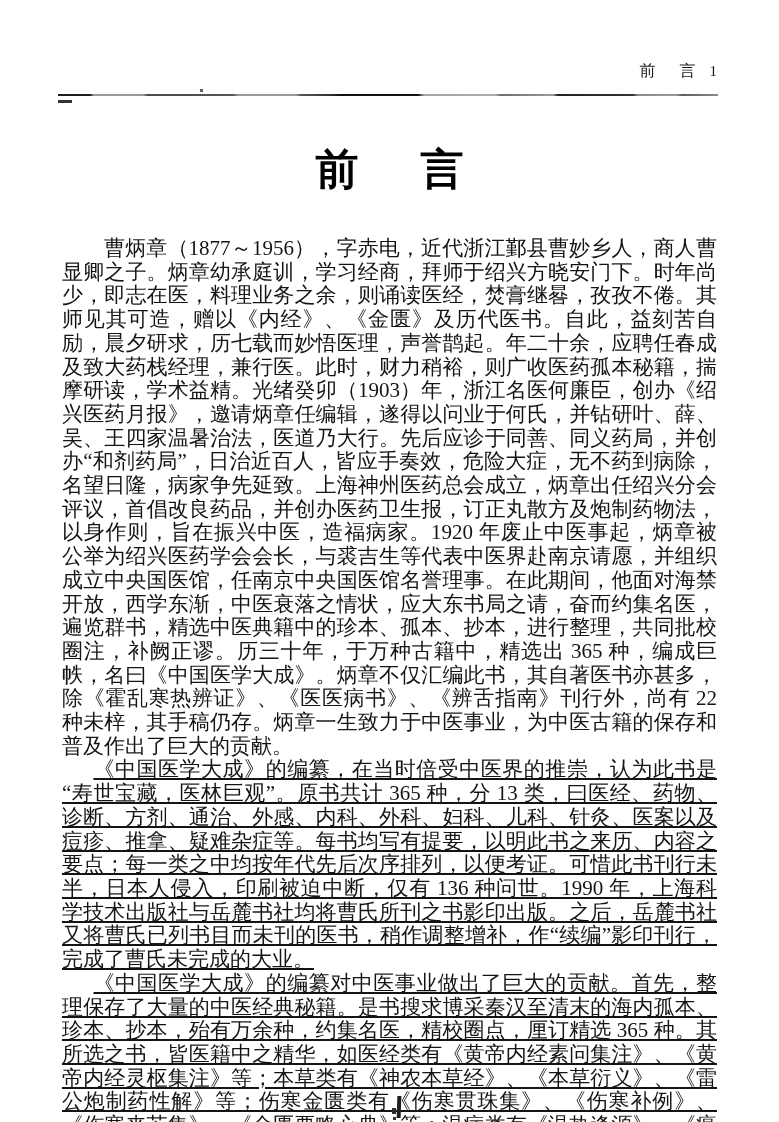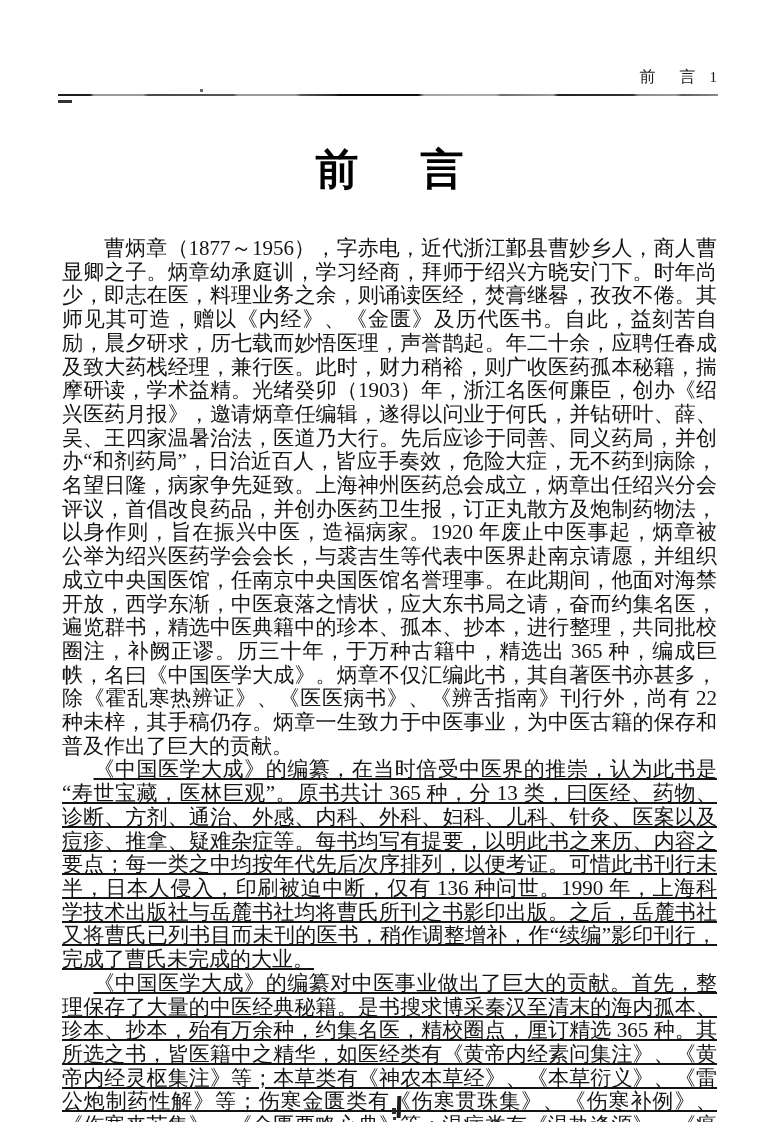--- a/index.html
+++ b/index.html
@@ -7,21 +7,21 @@
     position:relative;
     width:779px;height:1122px;
     margin:0 auto;
     background:#ffffff;
     overflow:hidden;
     font-family:"Liberation Serif","DejaVu Serif",serif;
     color:#141414;
   }
   
   .running-header{
-    position:absolute;top:68px;left:0;width:717px;
+    position:absolute;top:62px;left:0;width:717px;
     text-align:right;
     font-size:16px;line-height:18px;
     color:#1b1b1b;
     letter-spacing:0;
     white-space:nowrap;
   }
   .running-header .hw1{margin-right:24px;}
   .running-header .hw2{margin-right:14px;}
   .running-header .pagenum{font-size:15px;}
   

